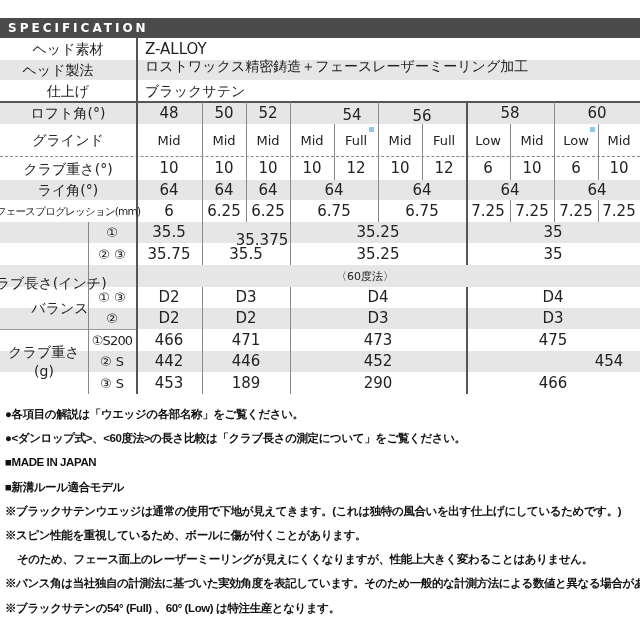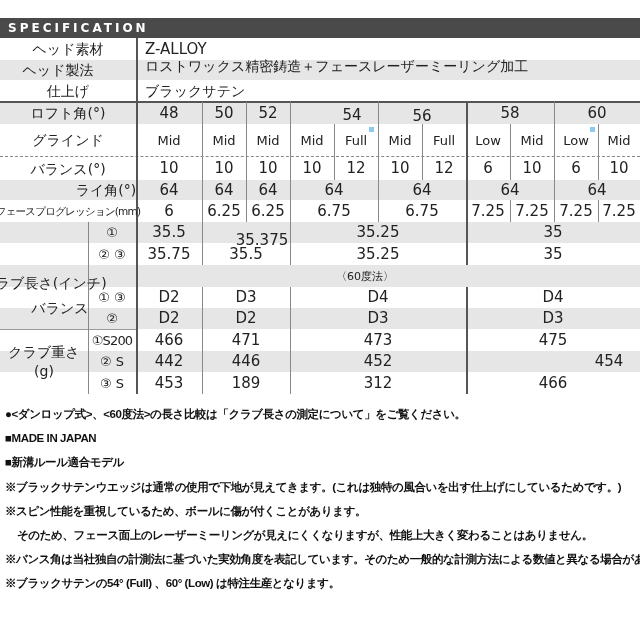--- a/index.html
+++ b/index.html
@@ -103,34 +103,34 @@
 <div class="cell small" style="left:334px;top:124px;width:44px;height:32px;">Full</div>
 <div class="cell small" style="left:378px;top:124px;width:44px;height:32px;">Mid</div>
 <div class="cell small" style="left:422px;top:124px;width:44px;height:32px;">Full</div>
 <div class="cell small" style="left:466px;top:124px;width:44px;height:32px;">Low</div>
 <div class="cell small" style="left:510px;top:124px;width:44px;height:32px;">Mid</div>
 <div class="cell small" style="left:554px;top:124px;width:44px;height:32px;">Low</div>
 <div class="cell small" style="left:598px;top:124px;width:42px;height:32px;">Mid</div>
 <div class="marker" style="left:369px;top:127px;"></div>
 <div class="marker" style="left:590px;top:127px;"></div>
 
-<div class="cell lbl" style="left:0;top:157px;width:136px;height:23px;">バランス(°)</div>
+<div class="cell lbl" style="left:0;top:157px;width:136px;height:23px;">クラブ重さ(°)</div>
 <div class="cell" style="left:136px;top:157px;width:66px;height:23px;">10</div>
 <div class="cell" style="left:202px;top:157px;width:44px;height:23px;">10</div>
 <div class="cell" style="left:246px;top:157px;width:44px;height:23px;">10</div>
 <div class="cell" style="left:290px;top:157px;width:44px;height:23px;">10</div>
 <div class="cell" style="left:334px;top:157px;width:44px;height:23px;">12</div>
 <div class="cell" style="left:378px;top:157px;width:44px;height:23px;">10</div>
 <div class="cell" style="left:422px;top:157px;width:44px;height:23px;">12</div>
 <div class="cell" style="left:466px;top:157px;width:44px;height:23px;">6</div>
 <div class="cell" style="left:510px;top:157px;width:44px;height:23px;">10</div>
 <div class="cell" style="left:554px;top:157px;width:44px;height:23px;">6</div>
 <div class="cell" style="left:598px;top:157px;width:42px;height:23px;">10</div>
 
-<div class="cell lbl" style="left:0;top:180px;width:136px;height:20px;margin-left:38px;">ライ角(°)</div>
+<div class="cell lbl" style="left:0;top:180px;width:136px;height:20px;">ライ角(°)</div>
 <div class="cell" style="left:136px;top:180px;width:66px;height:20px;">64</div>
 <div class="cell" style="left:202px;top:180px;width:44px;height:20px;">64</div>
 <div class="cell" style="left:246px;top:180px;width:44px;height:20px;">64</div>
 <div class="cell" style="left:290px;top:180px;width:88px;height:20px;">64</div>
 <div class="cell" style="left:378px;top:180px;width:88px;height:20px;">64</div>
 <div class="cell" style="left:466px;top:180px;width:88px;height:20px;">64</div>
 <div class="cell" style="left:554px;top:180px;width:86px;height:20px;">64</div>
 
 <div class="cell xs" style="left:0;top:200px;width:136px;height:22px;">フェースプログレッション(mm)</div>
 <div class="cell" style="left:136px;top:200px;width:66px;height:22px;">6</div>
@@ -186,24 +186,25 @@
 
 <div class="cell small" style="left:88px;top:351px;width:48px;height:21px;">② S</div>
 <div class="cell" style="left:136px;top:351px;width:66px;height:21px;">442</div>
 <div class="cell" style="left:202px;top:351px;width:88px;height:21px;">446</div>
 <div class="cell" style="left:290px;top:351px;width:176px;height:21px;">452</div>
 <div class="cell" style="left:466px;top:351px;width:210px;height:21px;margin-left:38px;">454</div>
 
 <div class="cell small" style="left:88px;top:372px;width:48px;height:22px;">③ S</div>
 <div class="cell" style="left:136px;top:372px;width:66px;height:22px;text-align:center;">453</div>
 <div class="cell" style="left:202px;top:372px;width:88px;height:22px;">189</div>
-<div class="cell" style="left:290px;top:372px;width:176px;height:22px;">312</div>
+<div class="cell" style="left:290px;top:372px;width:176px;height:22px;">290</div>
 <div class="cell" style="left:466px;top:372px;width:174px;height:22px;">466</div>
 
 <div class="notes">
+  <div class="note">●各項目の解説は「ウエッジの各部名称」をご覧ください。</div>
   <div class="note">●&lt;ダンロップ式&gt;、&lt;60度法&gt;の長さ比較は「クラブ長さの測定について」をご覧ください。</div>
   <div class="note">■MADE IN JAPAN</div>
   <div class="note">■新溝ルール適合モデル</div>
   <div class="note">※ブラックサテンウエッジは通常の使用で下地が見えてきます。(これは独特の風合いを出す仕上げにしているためです。)</div>
   <div class="note">※スピン性能を重視しているため、ボールに傷が付くことがあります。</div>
   <div class="note indent">そのため、フェース面上のレーザーミーリングが見えにくくなりますが、性能上大きく変わることはありません。</div>
   <div class="note">※バンス角は当社独自の計測法に基づいた実効角度を表記しています。そのため一般的な計測方法による数値と異なる場合があります。</div>
   <div class="note">※ブラックサテンの54° (Full) 、60° (Low) は特注生産となります。</div>
 </div>
 

